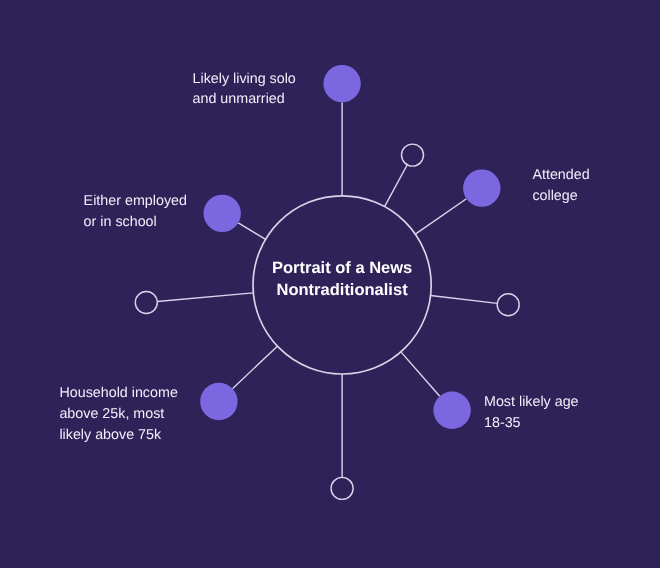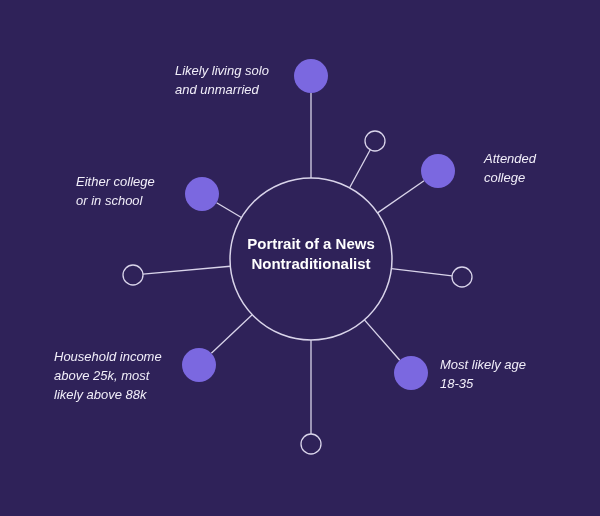--- a/index.html
+++ b/index.html
@@ -9,21 +9,20 @@
       font-family: "Liberation Sans", "DejaVu Sans", sans-serif;
       position: relative;
     }
     #diagram { position: absolute; left: 0; top: 0; }
     .label {
       position: absolute;
       color: #f1eef9;
       font-size: 13px;
       line-height: 19px;
       white-space: pre-line;
-      font-style: italic;
     }
     .center-title {
       position: absolute;
       left: 231px; top: 234px; width: 160px;
       text-align: center;
       color: #ffffff;
       font-weight: bold;
       font-size: 15px;
       line-height: 20px;
       white-space: pre-line;
@@ -58,19 +57,19 @@
     </g>
 </svg>
 
 <div class="center-title">Portrait of a News
 Nontraditionalist</div>
 
 <div class="label" style="left:175px; top:61px;">Likely living solo
 and unmarried</div>
 <div class="label" style="left:484px; top:149px;">Attended
 college</div>
-<div class="label" style="left:76px;  top:172px;">Either college
+<div class="label" style="left:76px;  top:172px;">Either employed
 or in school</div>
 <div class="label" style="left:54px;  top:347px;">Household income
 above 25k, most
-likely above 88k</div>
+likely above 75k</div>
 <div class="label" style="left:440px; top:355px;">Most likely age
 18-35</div>
 
 </body></html>

